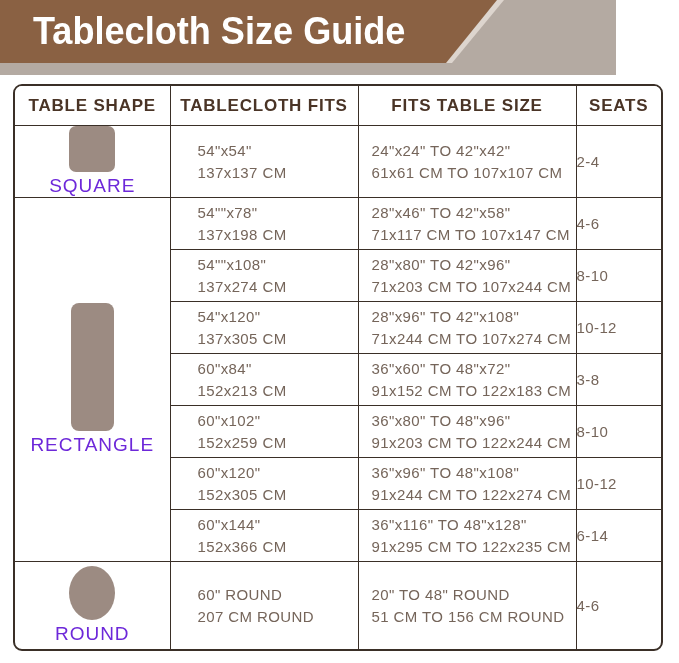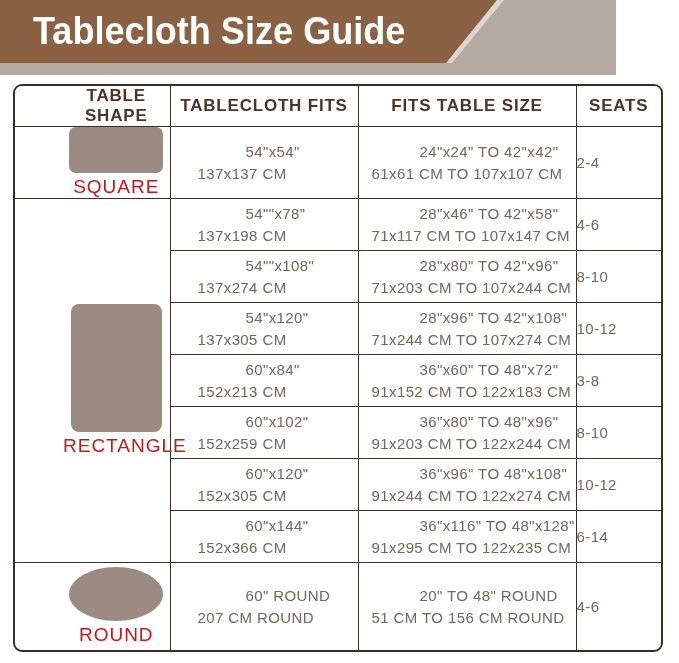--- a/index.html
+++ b/index.html
@@ -52,21 +52,21 @@
   }
   col.c1{width:155px;}
   col.c2{width:188px;}
   col.c3{width:218px;}
   th,td{
     border:1.5px solid #3a2f27;
     padding:0;
     vertical-align:middle;
   }
   
-  tr :first-child{border-left:none;padding-left:48px;}
+  tr :first-child{border-left:none;}
   tr :last-child{border-right:none;}
   thead th{border-top:none;}
   tbody tr:last-child td{border-bottom:none;}
   thead th{
     height:39px;
     font-size:17px;
     font-weight:bold;
     color:#4a3426;
     letter-spacing:0.8px;
     text-align:center;
@@ -83,21 +83,21 @@
   td.seats{text-align:left;}
   tr.r-square td{height:67px;}
   tr.r-rect td{height:51px;}
   tr.r-round td{height:87px;}
   
   td.shape-cell{
     text-align:center;
     vertical-align:middle;
   }
   .shape-label{
-    color:#b91c1c;
+    color:#6d28d9;
     font-size:19px;
     letter-spacing:1px;
     margin-top:3px;
   }
   .shape-square{
     width:46px;height:46px;background:#9c8b82;border-radius:7px;
     margin:0 auto;
   }
   .shape-rect{
     width:43px;height:128px;background:#9c8b82;border-radius:8px;

